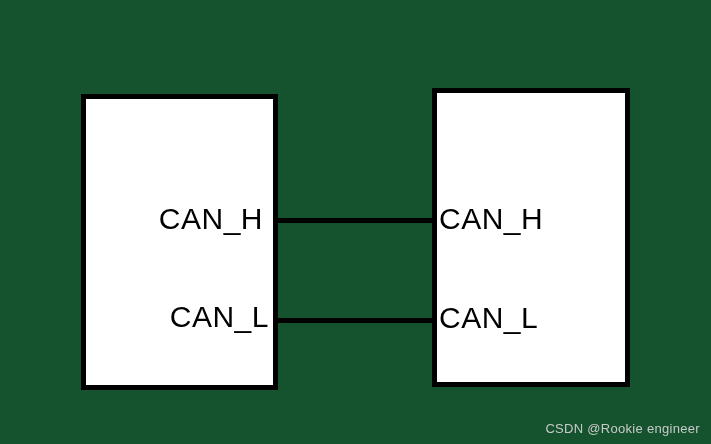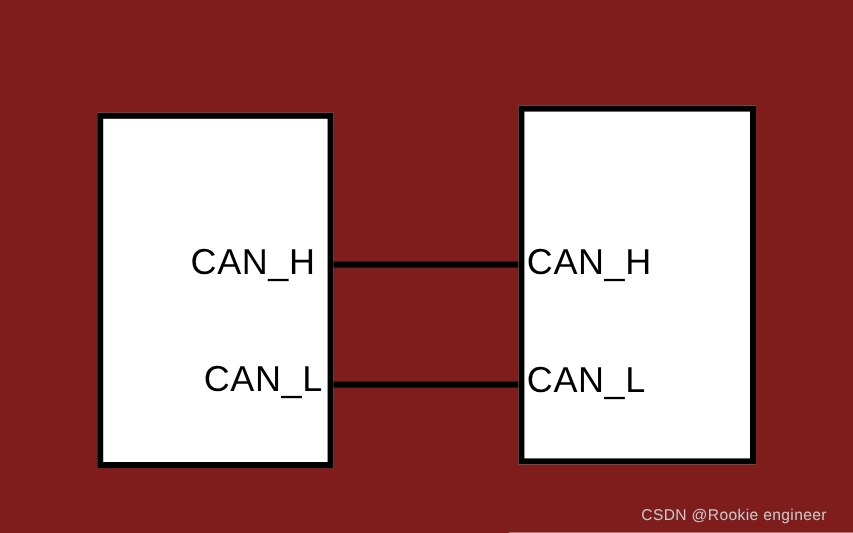--- a/index.html
+++ b/index.html
@@ -4,21 +4,21 @@
 <style>
   html, body {
     margin: 0;
     padding: 0;
     background: #ffffff;
   }
   .canvas {
     position: relative;
     width: 711px;
     height: 444px;
-    background: #7f1d1d;
+    background: #14532d;
     font-family: "Liberation Sans", sans-serif;
     overflow: hidden;
   }
   .node {
     position: absolute;
     border: 5px solid #000000;
     background: #ffffff;
     box-sizing: border-box;
   }
   .node-left {
@@ -51,21 +51,21 @@
     position: absolute;
     left: 278px;
     width: 154px;
     height: 5px;
     background: #000000;
   }
   .wire-canh { top: 218px; }
   .wire-canl { top: 318px; }
   .watermark {
     position: absolute;
-    right: 22px;
+    right: 11px;
     top: 421px;
     font-size: 13px;
     line-height: 15px;
     color: #c9c9c9;
     letter-spacing: 0.3px;
   }
 </style>
 </head>
 <body>
 

